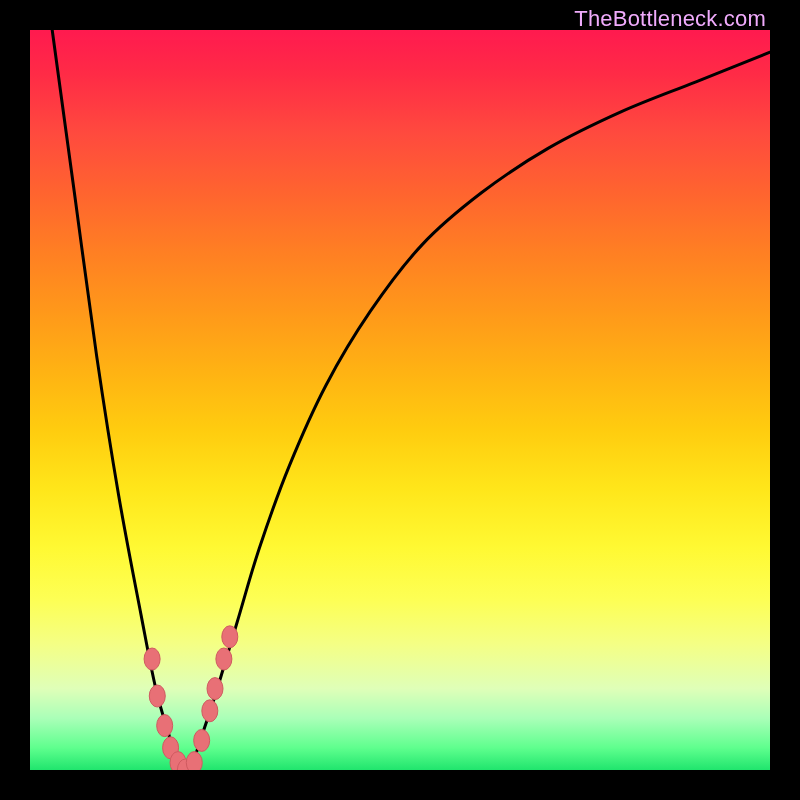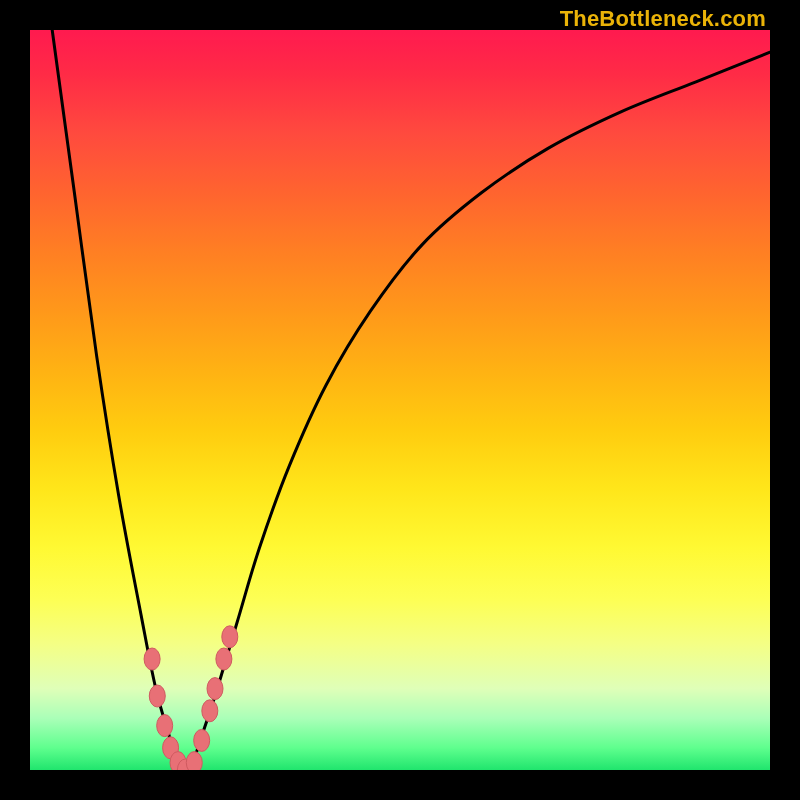--- a/index.html
+++ b/index.html
@@ -41,23 +41,23 @@
       #aaffb8 93%,
       #5fff8e 97%,
       #20e56d 100%
     );
     overflow: hidden;
   }
   .watermark {
     position: absolute;
     top: 6px;
     right: 34px;
-    color: #eab308;
+    color: #f0abfc;
     font-size: 22px;
-    font-weight: 700;
+    font-weight: 400;
     letter-spacing: 0.2px;
     user-select: none;
   }
   svg.curve {
     position: absolute;
     left: 0;
     top: 0;
     width: 740px;
     height: 740px;
   }

